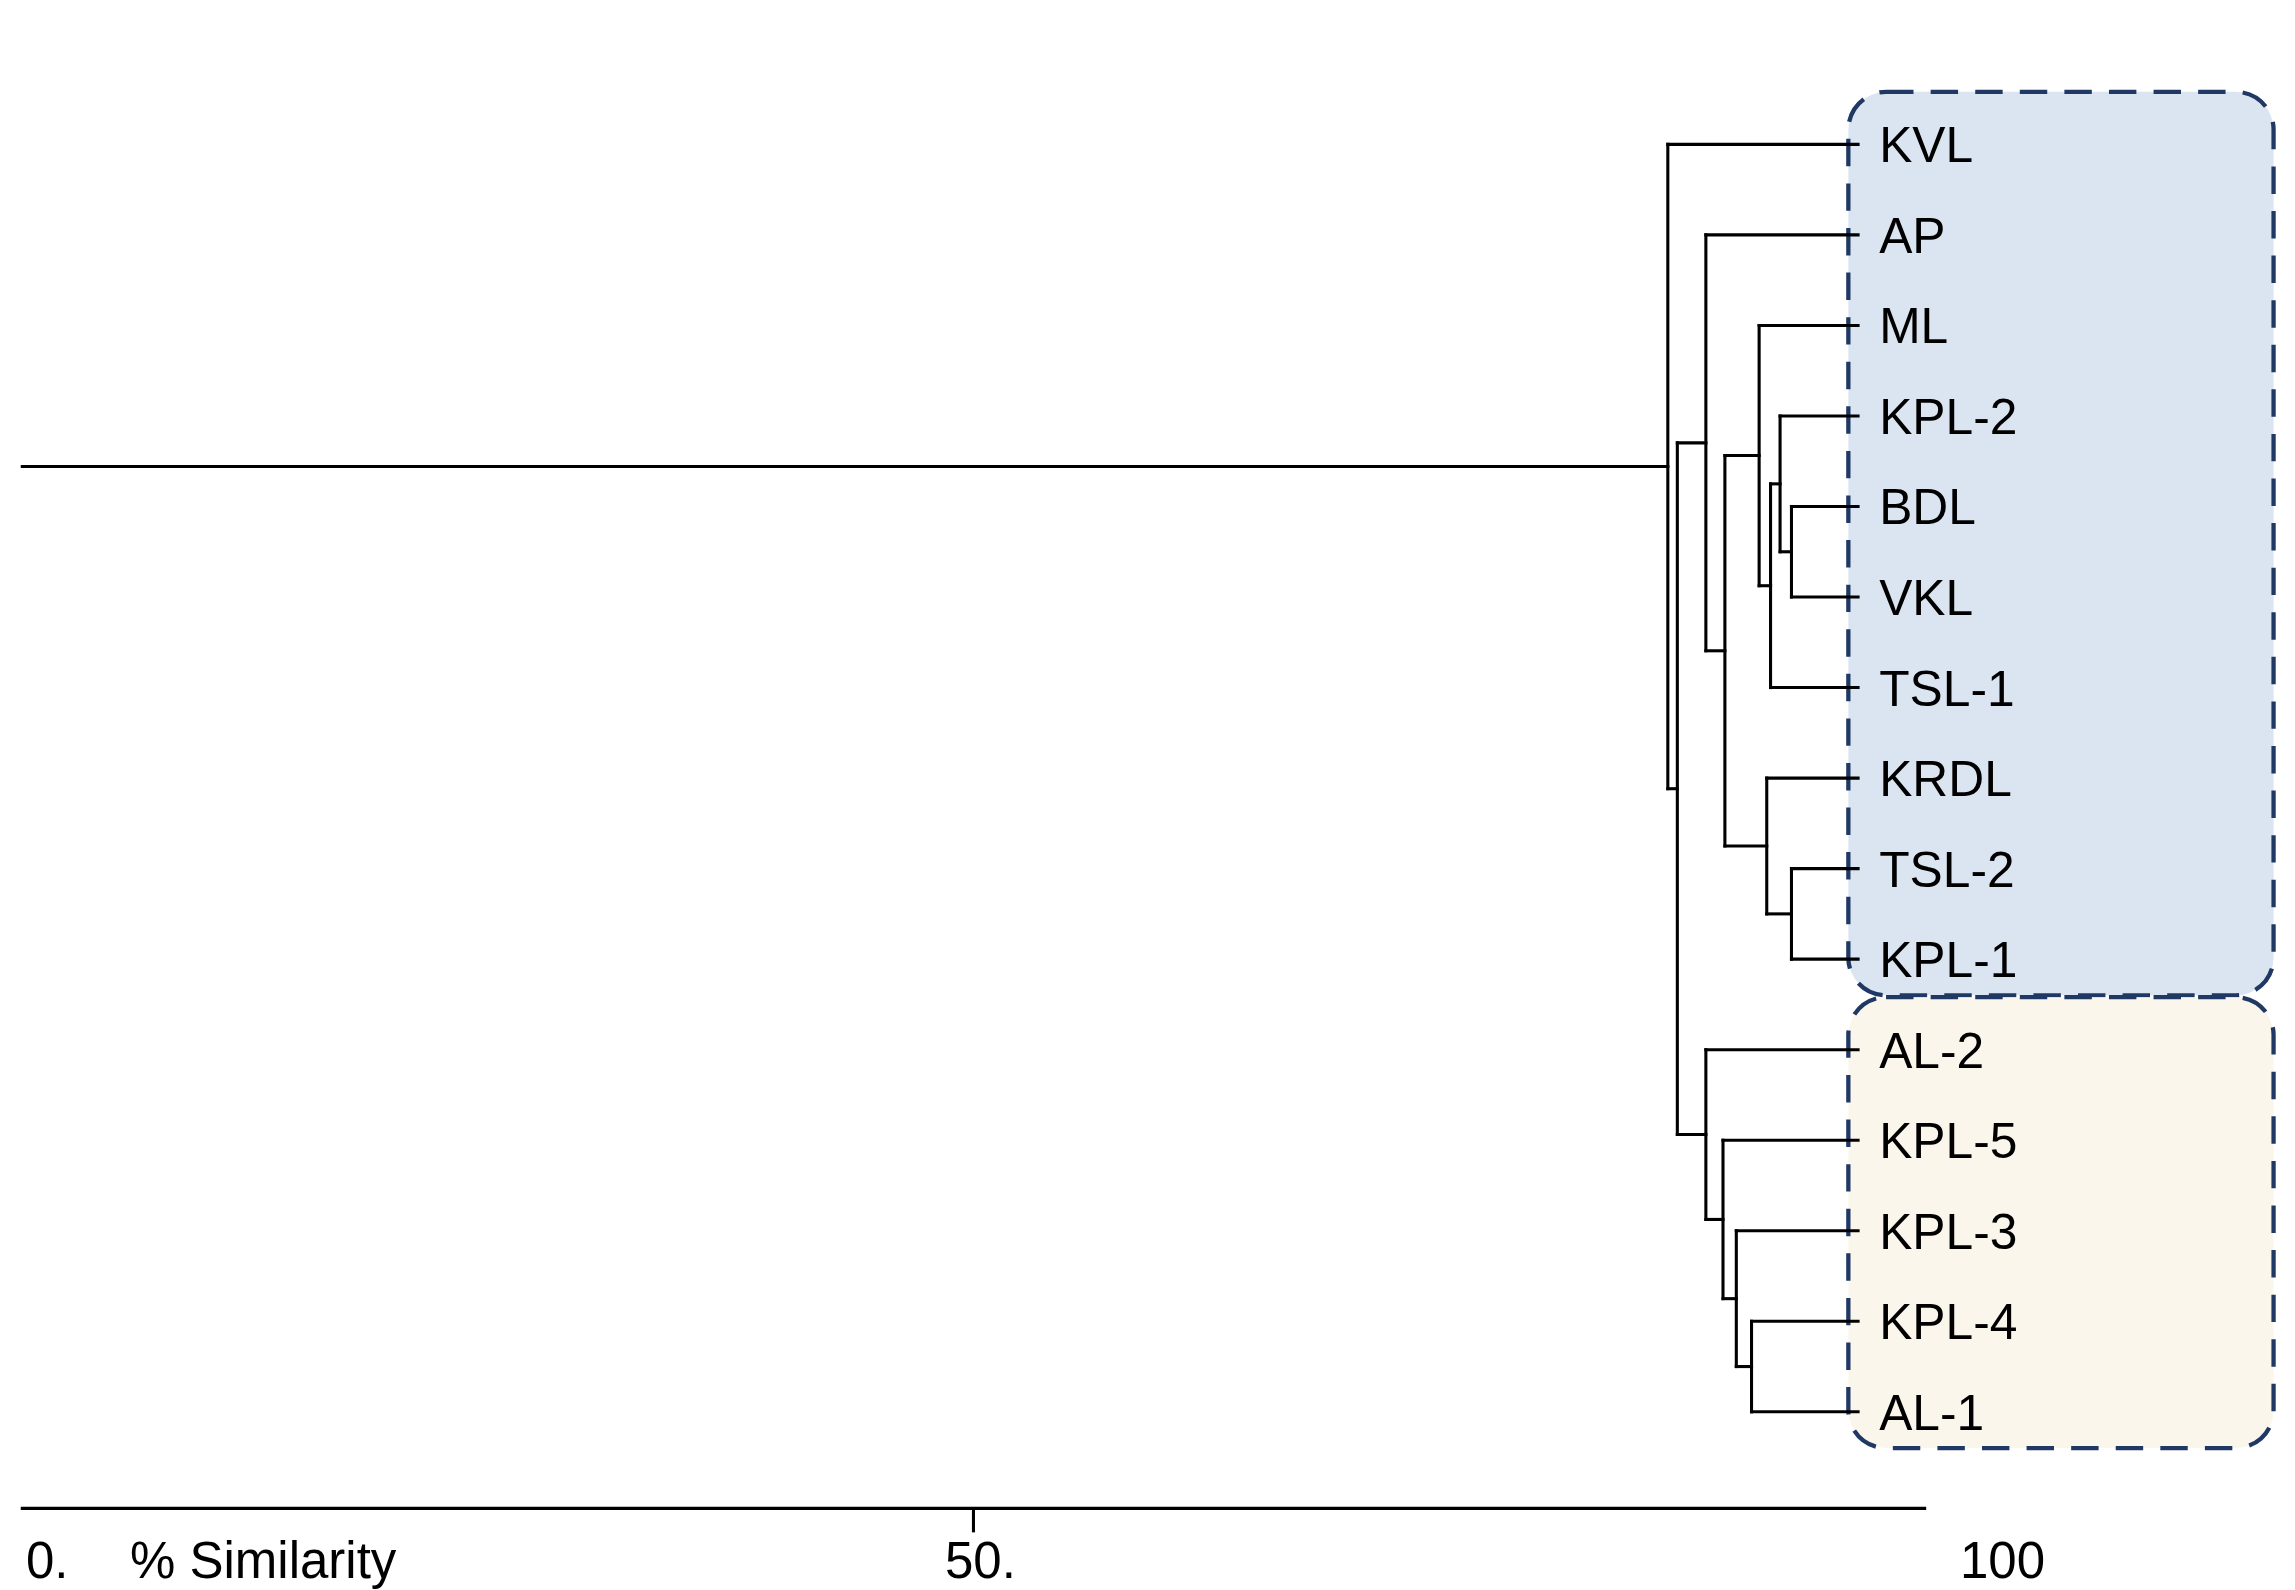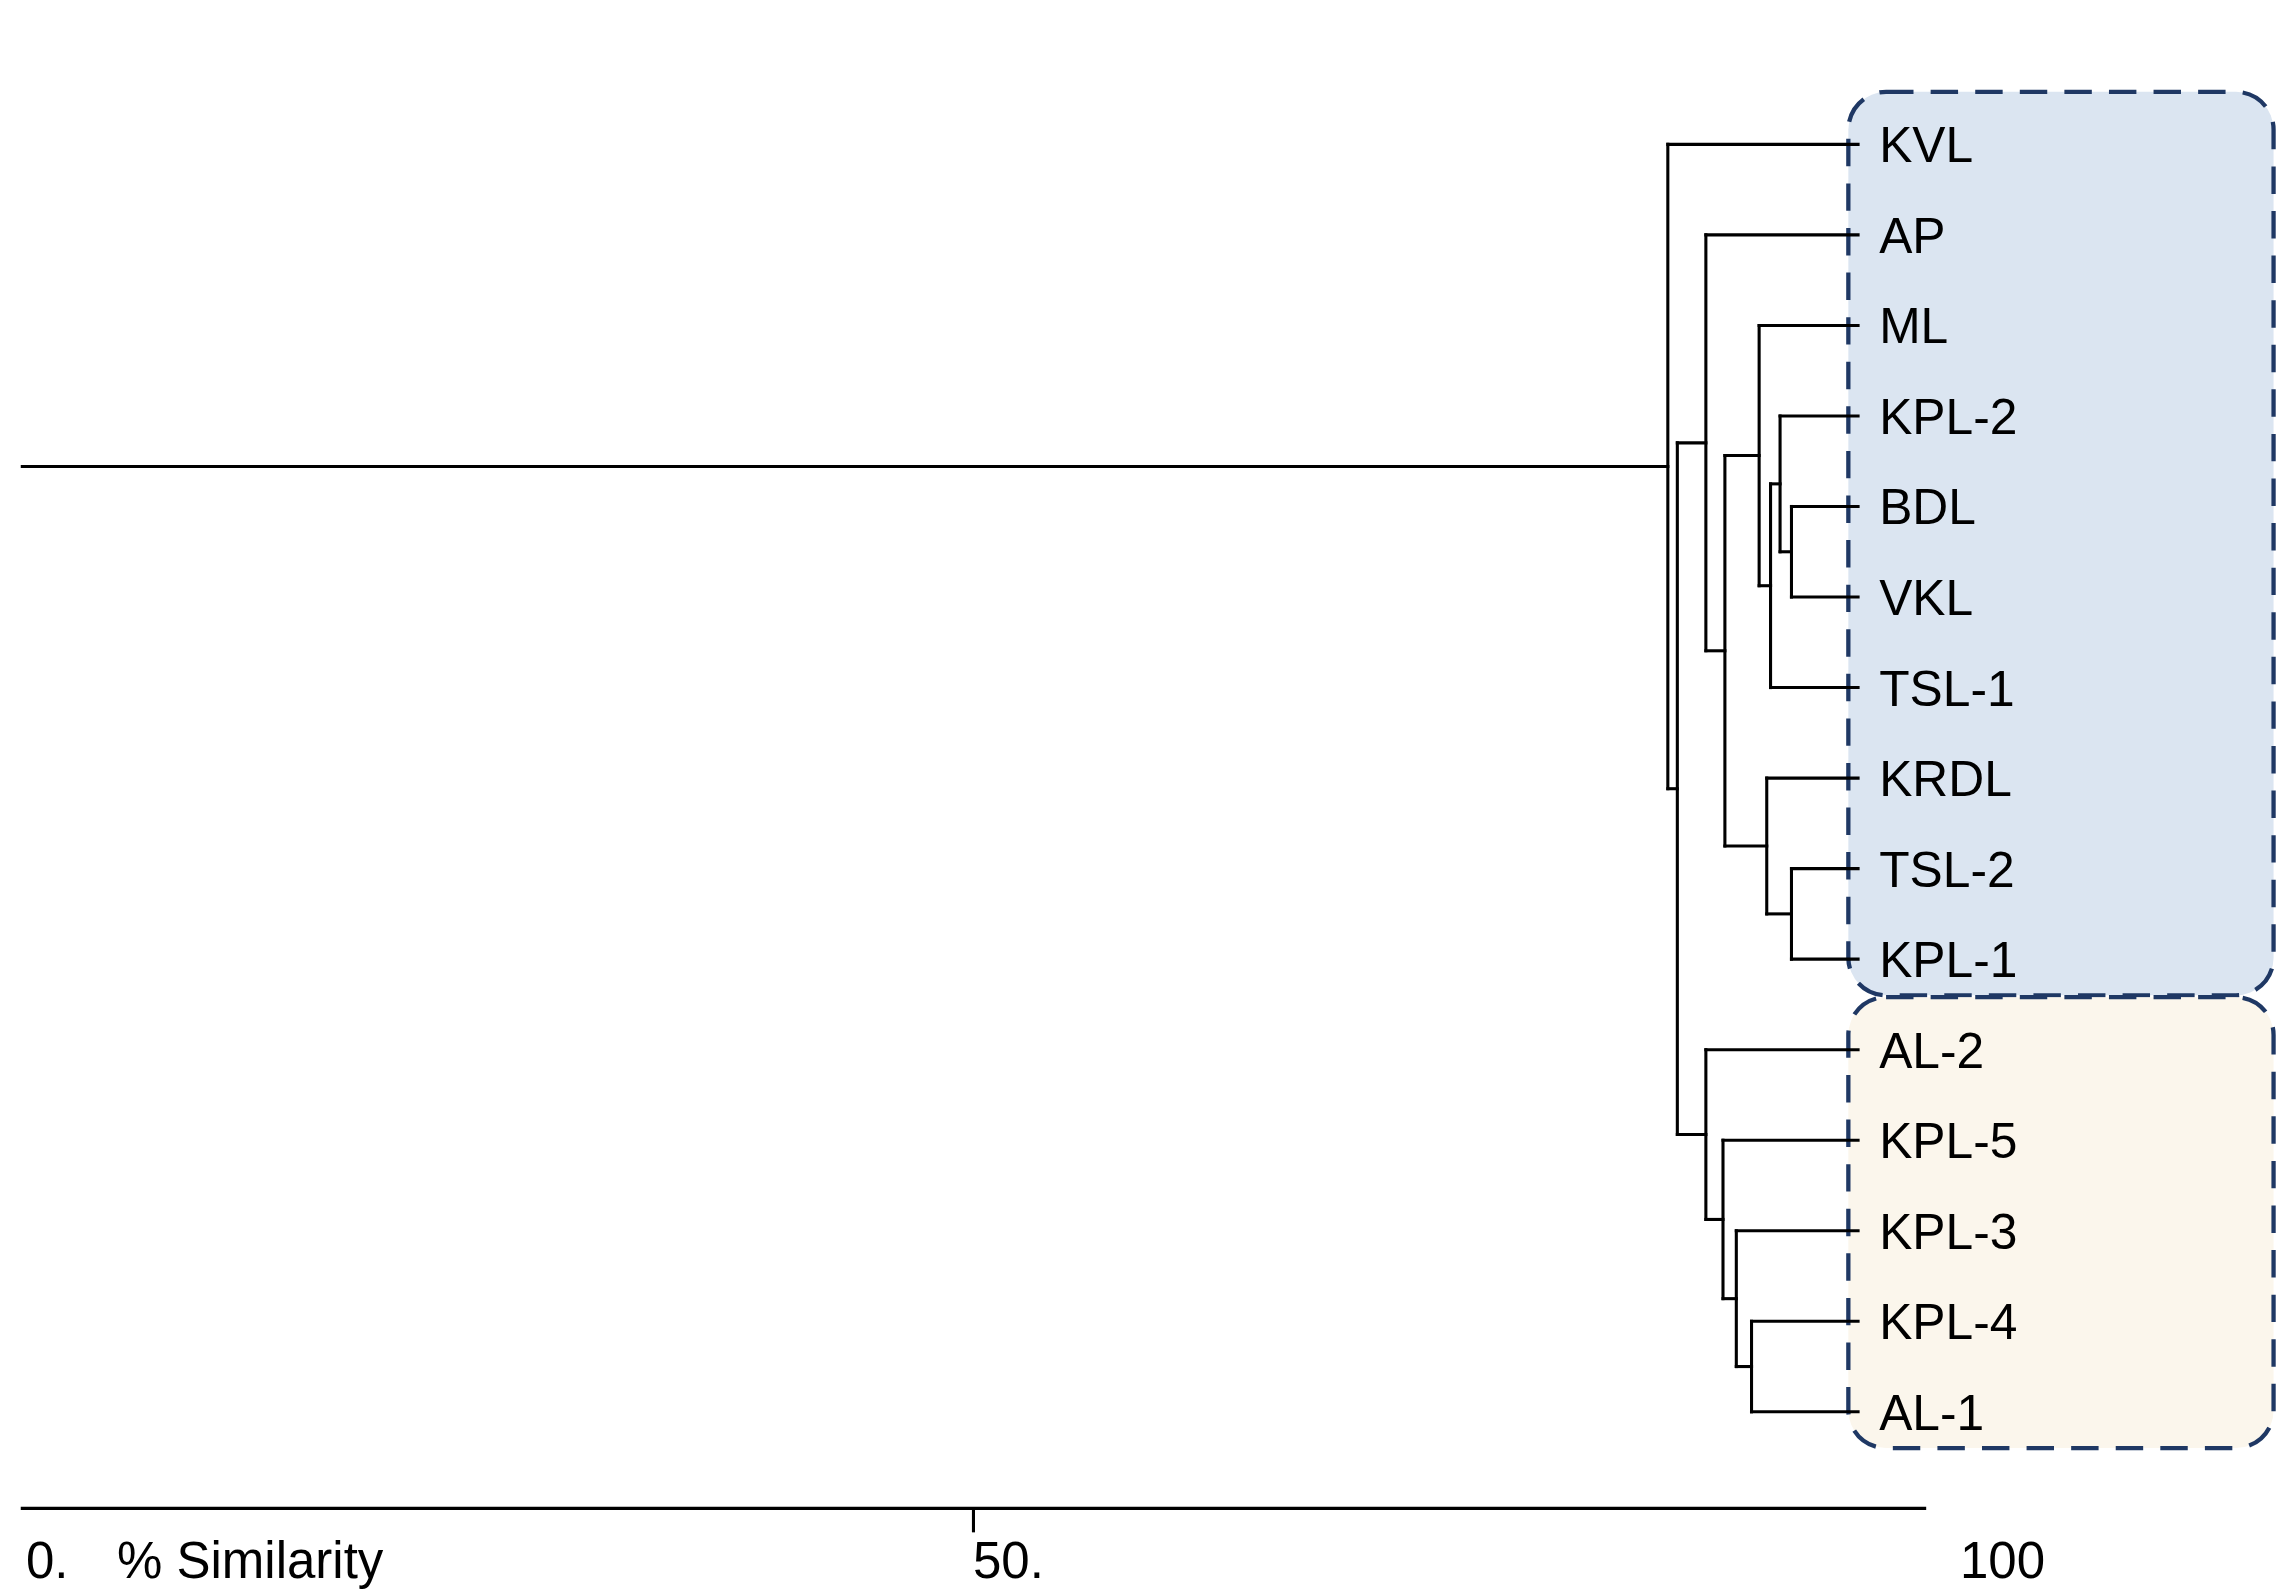--- a/index.html
+++ b/index.html
@@ -30,22 +30,22 @@
     top: 0;
   }
   .axis-label {
     position: absolute;
     top: 1531px;
     font-size: 51px;
     color: #000000;
     white-space: nowrap;
   }
   .t0   { left: 26px; }
-  .tlab { left: 117px; }
-  .t50  { left: 945px; margin-left: 28px; }
+  .tlab { left: 130px; }
+  .t50  { left: 945px; }
   .t100 { left: 1960px; }
 </style>
 </head>
 <body>
 
 <div class="stage">
 
   <svg id="dendro-svg" width="2295" height="1591" viewBox="0 0 2677 1855">
       <rect x="2156" y="106.75200000000001" width="496" height="1053.8880000000001" rx="44" ry="44" fill="#dbe5f1" stroke="#1f3864" stroke-width="5" stroke-dasharray="32 20"></rect>
       <rect x="2156" y="1162.752" width="496" height="525.8879999999999" rx="44" ry="44" fill="#fbf6ec" stroke="#1f3864" stroke-width="5" stroke-dasharray="32 20"></rect>

